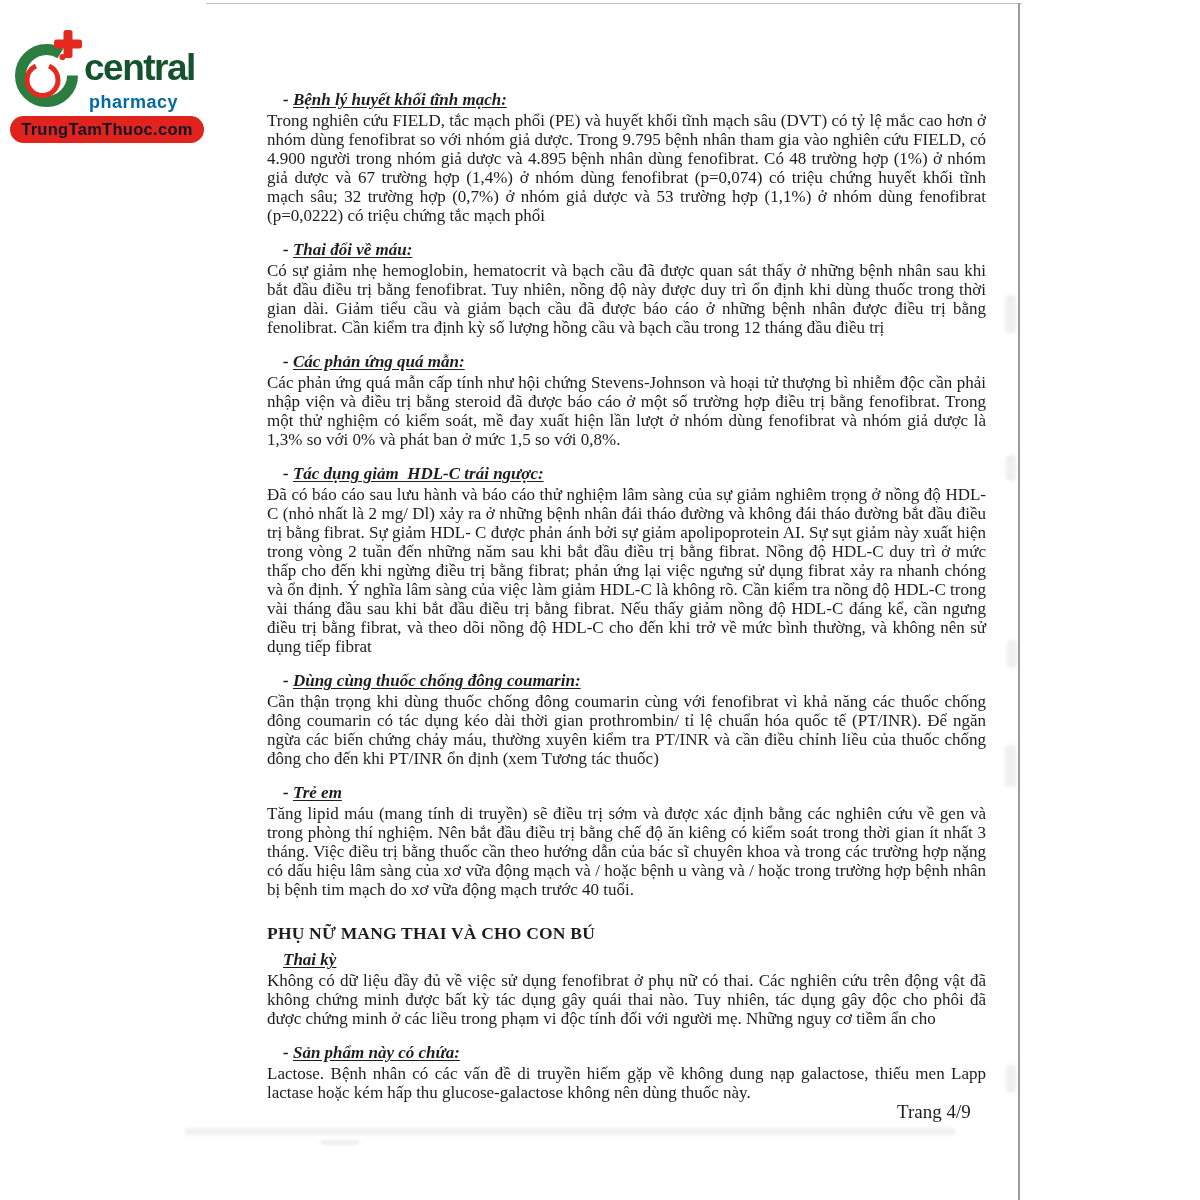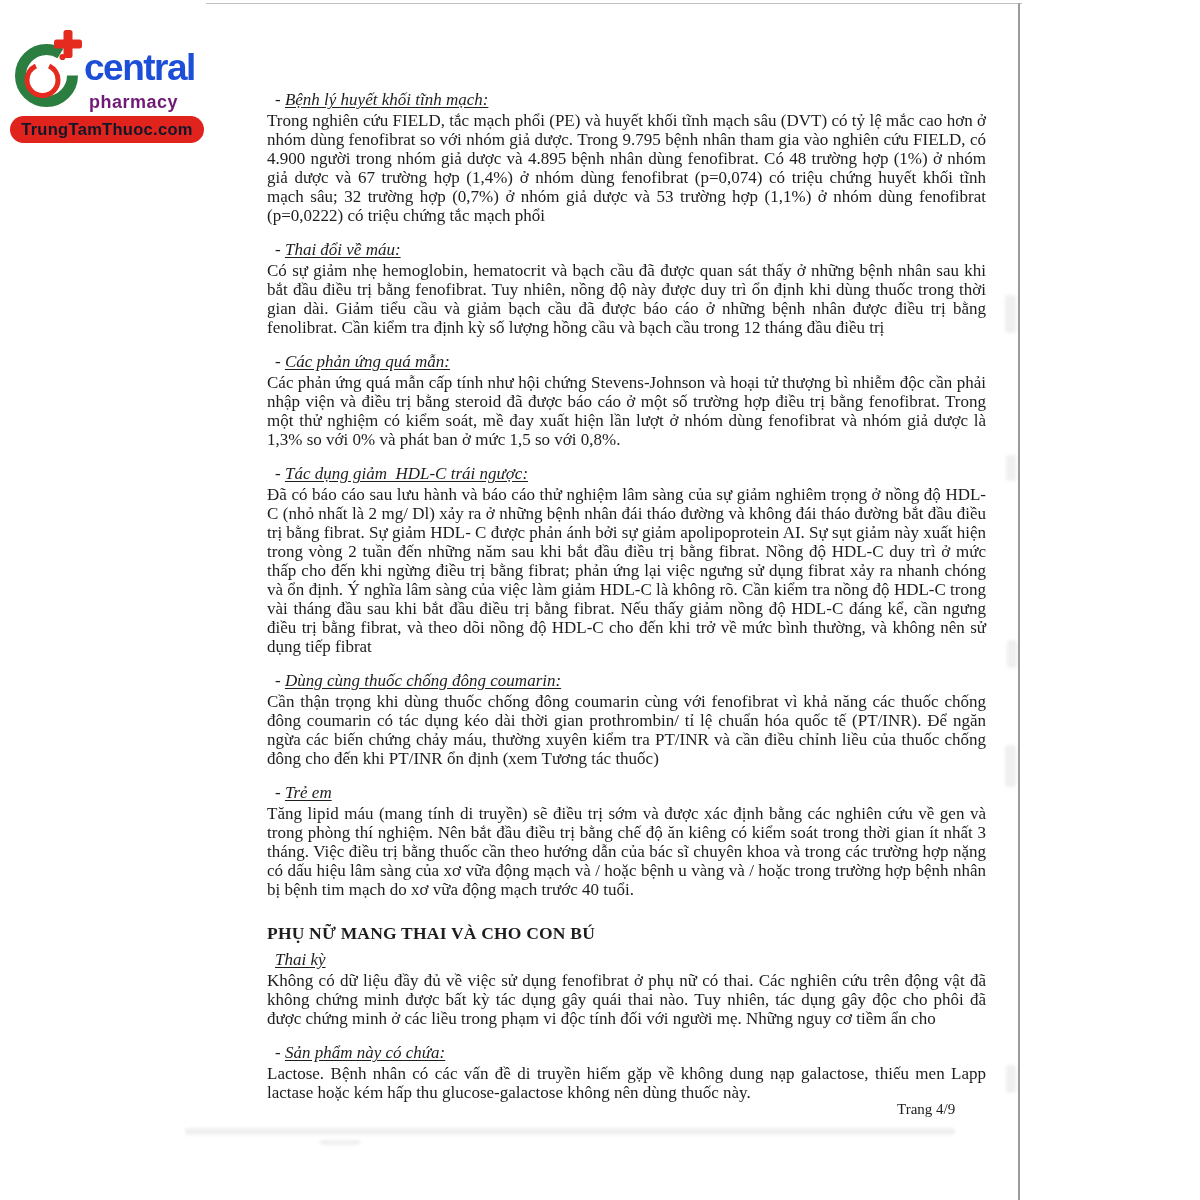--- a/index.html
+++ b/index.html
@@ -24,60 +24,60 @@
     position:absolute;background:rgba(130,135,130,.12);
     filter:blur(1.5px);border-radius:3px;
   }
   
   .logo{position:absolute;left:12px;top:28px;width:210px;height:125px;}
   .logo svg{position:absolute;left:0;top:0;}
   .brand{
     position:absolute;left:72px;top:22px;
     font-family:"Liberation Sans", sans-serif;
     font-weight:700;font-size:37px;line-height:36px;
-    letter-spacing:-1.5px;color:#1d4ed8;
+    letter-spacing:-1.5px;color:#14532d;
   }
   .brand-sub{
     position:absolute;left:77px;top:64px;
     font-family:"Liberation Sans", sans-serif;
-    font-weight:700;font-size:18px;letter-spacing:.5px;color:#701a75;
+    font-weight:700;font-size:18px;letter-spacing:.5px;color:#0369a1;
   }
   .badge{
     position:absolute;left:-2px;top:88px;width:194px;height:27px;
     background:#e0231c;border-radius:14px;
     display:flex;align-items:center;justify-content:center;
     font-family:"Liberation Sans", sans-serif;
     font-weight:700;font-size:16.5px;letter-spacing:.3px;color:#0f172a;
   }
   
   .content{position:absolute;left:267px;top:90px;width:719px;}
   .sec{margin:0 0 15px 0;}
   .sec h3{
-    margin:0 0 2px 8px;
-    font-size:17px;font-weight:normal;font-style:italic;line-height:19px;
+    margin:0 0 2px 16px;
+    font-size:17px;font-weight:bold;font-style:italic;line-height:19px;
     white-space:pre-wrap;
   }
   .sec h3 .hl, .main-sub .hl{
     text-decoration:underline;text-underline-offset:2px;
   }
   .sec p{
     margin:0;font-size:17px;line-height:19px;text-align:justify;
   }
   .main-sec{margin-top:24px;}
   .main-title{
     margin:0 0 7px 0;
     font-size:17.5px;font-weight:bold;letter-spacing:.2px;line-height:20px;
   }
   .main-sub{
     margin:0 0 5px 0;
     font-size:17px;font-weight:normal;font-style:italic;line-height:19px;
   }
   .footer{
     position:absolute;left:897px;top:1101px;
-    font-size:15px;color:#1d1d1f;
+    font-size:19px;color:#1d1d1f;
   }
 </style>
 </head>
 <body>
 
 <div class="edge-top"></div>
 <div class="edge-right"></div>
 <div class="smudge" style="left:1005px;top:295px;width:11px;height:38px;"></div>
 <div class="smudge" style="left:1006px;top:455px;width:10px;height:26px;"></div>
 <div class="smudge" style="left:1007px;top:640px;width:10px;height:28px;"></div>

